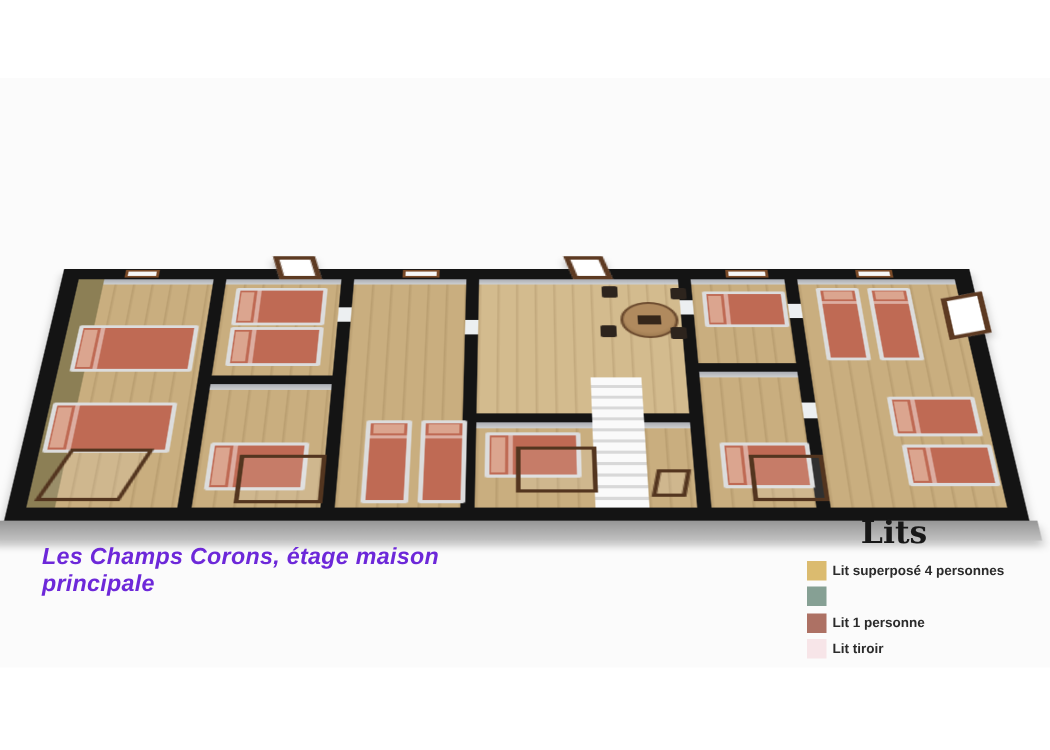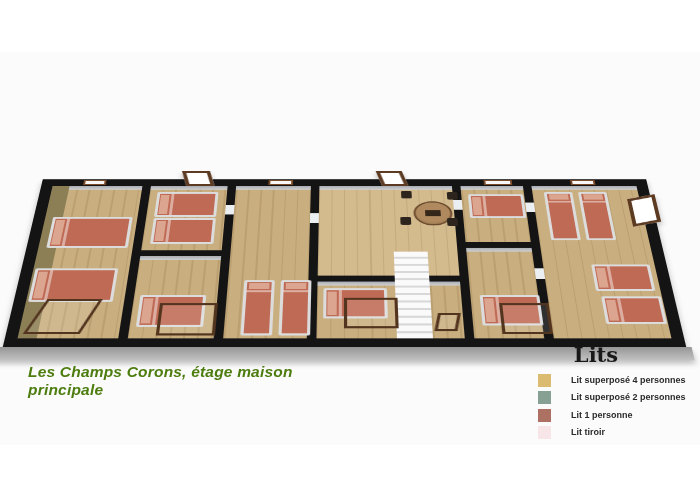--- a/index.html
+++ b/index.html
@@ -33,28 +33,28 @@
   .stairs{position:absolute;background:repeating-linear-gradient(180deg,#fafafa 0 8px,#d8d8d8 8px 11px);}
   .table{position:absolute;border-radius:50%;border:2px solid #6b4a2e;box-sizing:border-box;
         background:radial-gradient(circle at 50% 40%,#b08a5e 0 60%,#8a6a42 100%);}
   .table::after{content:"";position:absolute;left:50%;top:50%;width:16px;height:10px;
         transform:translate(-50%,-50%);background:#35261a;}
   .chair{position:absolute;background:#2d241d;border-radius:2px;}
   .jamb{position:absolute;width:9px;height:16px;background:#eceff1;}
 
   
   .caption{position:absolute;left:28px;top:363px;width:330px;font-size:15.5px;font-weight:bold;
-        font-style:italic;color:#4d7c0f;letter-spacing:.2px;}
+        font-style:italic;color:#6d28d9;letter-spacing:.2px;}
 
   
   .legend-title{position:absolute;left:541px;top:342px;width:110px;text-align:center;
         font-family:"DejaVu Serif",serif;font-weight:bold;font-size:21px;color:#181818;}
   .lrow{position:absolute;left:538px;height:13px;white-space:nowrap;}
   .lrow .sw{display:inline-block;width:13px;height:13px;vertical-align:top;}
-  .lrow .lbl{display:inline-block;margin-left:20px;font-size:9px;font-weight:bold;
+  .lrow .lbl{display:inline-block;margin-left:4px;font-size:9px;font-weight:bold;
         color:#2b2b2b;line-height:13px;vertical-align:top;}
   .lrow-0{top:374px;} .lrow-1{top:391px;} .lrow-2{top:409px;text-align:center;} .lrow-3{top:426px;}
 </style>
 </head>
 <body>
 
 <div class="band"></div>
 
 <div class="scene">
   <div class="plan" id="plan">
@@ -110,21 +110,21 @@
 
 <div class="caption">Les Champs Corons, étage maison principale</div>
 
 <div class="legend">
   <div class="legend-title">Lits</div>
 
   <div class="lrow lrow-0">
     <span class="sw" style="background: rgb(219, 187, 111);"></span><span class="lbl">Lit superposé 4 personnes</span>
   </div>
   <div class="lrow lrow-1">
-    <span class="sw" style="background: rgb(134, 160, 148);"></span><span class="lbl">Lit superposé 2 personnes</span>
+    <span class="sw" style="background: rgb(134, 160, 148);"></span>
   </div>
   <div class="lrow lrow-2">
     <span class="sw" style="background: rgb(173, 113, 100);"></span><span class="lbl">Lit 1 personne</span>
   </div>
   <div class="lrow lrow-3">
     <span class="sw" style="background: rgb(247, 229, 232);"></span><span class="lbl">Lit tiroir</span>
   </div>
 </div>
 
 </body></html>

